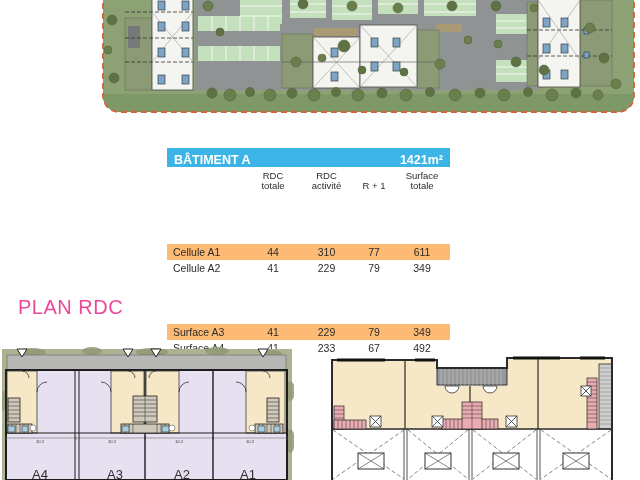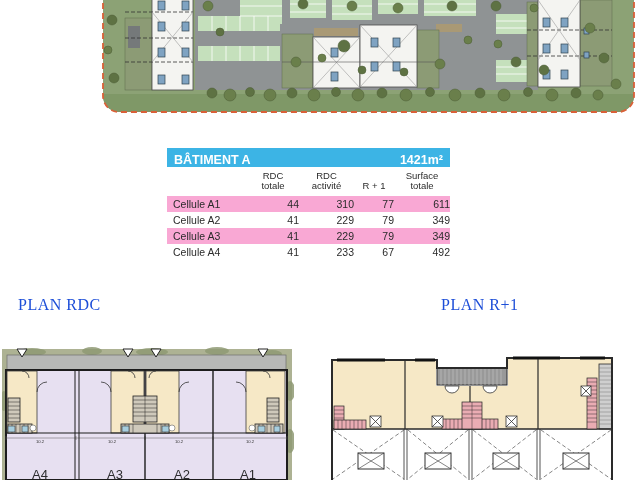--- a/index.html
+++ b/index.html
@@ -10,27 +10,27 @@
   .siteplan{position:absolute;left:100px;top:0;width:540px;height:116px;}
 
   
   .tbl{position:absolute;left:167px;top:148px;width:283px;font-family:"Liberation Sans",sans-serif;}
   .tbl-title{display:flex;justify-content:space-between;align-items:flex-end;height:19px;
              background:#3CB4E5;color:#fff;font-weight:bold;font-size:12.5px;padding:0 7px;}
   .tbl-head{display:flex;height:29px;color:#2b2b2b;font-size:9.5px;line-height:1.12;}
   .hcell{display:flex;flex-direction:column;justify-content:flex-end;align-items:center;
          padding-bottom:4px;text-align:center;}
   .tbl-row{display:flex;height:16px;align-items:center;font-size:10.5px;color:#2b2b2b;}
-  .tbl-row.hl{background:#f9a8d4;}
+  .tbl-row.hl{background:#fdba74;margin-top:48px;}
   .cw0{width:80px;}.cw1{width:52px;}.cw2{width:55px;}.cw3{width:40px;}.cw4{width:56px;}
   .lbl{padding-left:6px;box-sizing:border-box;}
-  .num{text-align:right;}
+  .num{text-align:center;}
 
   
-  .plan-title{position:absolute;font-size:16px;color:#1d4ed8;letter-spacing:.5px;white-space:nowrap;font-family:Liberation Serif, serif;}
+  .plan-title{position:absolute;font-size:20px;color:#ec4899;letter-spacing:.5px;white-space:nowrap;}
   .pt-rdc{left:18px;top:296px;}
   .pt-r1{left:441px;top:296px;}
 
   
   .plan-rdc-svg{position:absolute;left:2px;top:346px;width:292px;height:134px;}
   .plan-r1-svg{position:absolute;left:325px;top:350px;width:300px;height:130px;}
   svg text{font-family:"Liberation Sans",sans-serif;}
 </style>
 </head>
 <body>
@@ -203,37 +203,36 @@
       <div class="cw4 num">611</div>
     </div>
     <div class="tbl-row">
       <div class="cw0 lbl">Cellule A2</div>
       <div class="cw1 num">41</div>
       <div class="cw2 num">229</div>
       <div class="cw3 num">79</div>
       <div class="cw4 num">349</div>
     </div>
     <div class="tbl-row hl">
-      <div class="cw0 lbl">Cellule A3</div>
+      <div class="cw0 lbl">Surface A3</div>
       <div class="cw1 num">41</div>
       <div class="cw2 num">229</div>
       <div class="cw3 num">79</div>
       <div class="cw4 num">349</div>
     </div>
     <div class="tbl-row">
-      <div class="cw0 lbl">Cellule A4</div>
+      <div class="cw0 lbl">Surface A4</div>
       <div class="cw1 num">41</div>
       <div class="cw2 num">233</div>
       <div class="cw3 num">67</div>
       <div class="cw4 num">492</div>
     </div>
   </div>
 
   <div class="plan-title pt-rdc">PLAN RDC</div>
-  <div class="plan-title pt-r1">PLAN R+1</div>
 
   <svg class="plan-rdc-svg" viewBox="0 0 292 134">
     <rect x="0" y="3" width="290" height="131" fill="#ADB293"></rect>
     <g fill="#8F9A74" opacity="0.85">
       <ellipse cx="30" cy="6" rx="14" ry="4"></ellipse>
         <ellipse cx="90" cy="5" rx="10" ry="4"></ellipse>
       <ellipse cx="150" cy="6" rx="16" ry="4"></ellipse>
         <ellipse cx="215" cy="5" rx="12" ry="4"></ellipse>
       <ellipse cx="270" cy="8" rx="10" ry="4"></ellipse>
         <ellipse cx="288" cy="45" rx="5" ry="10"></ellipse>

